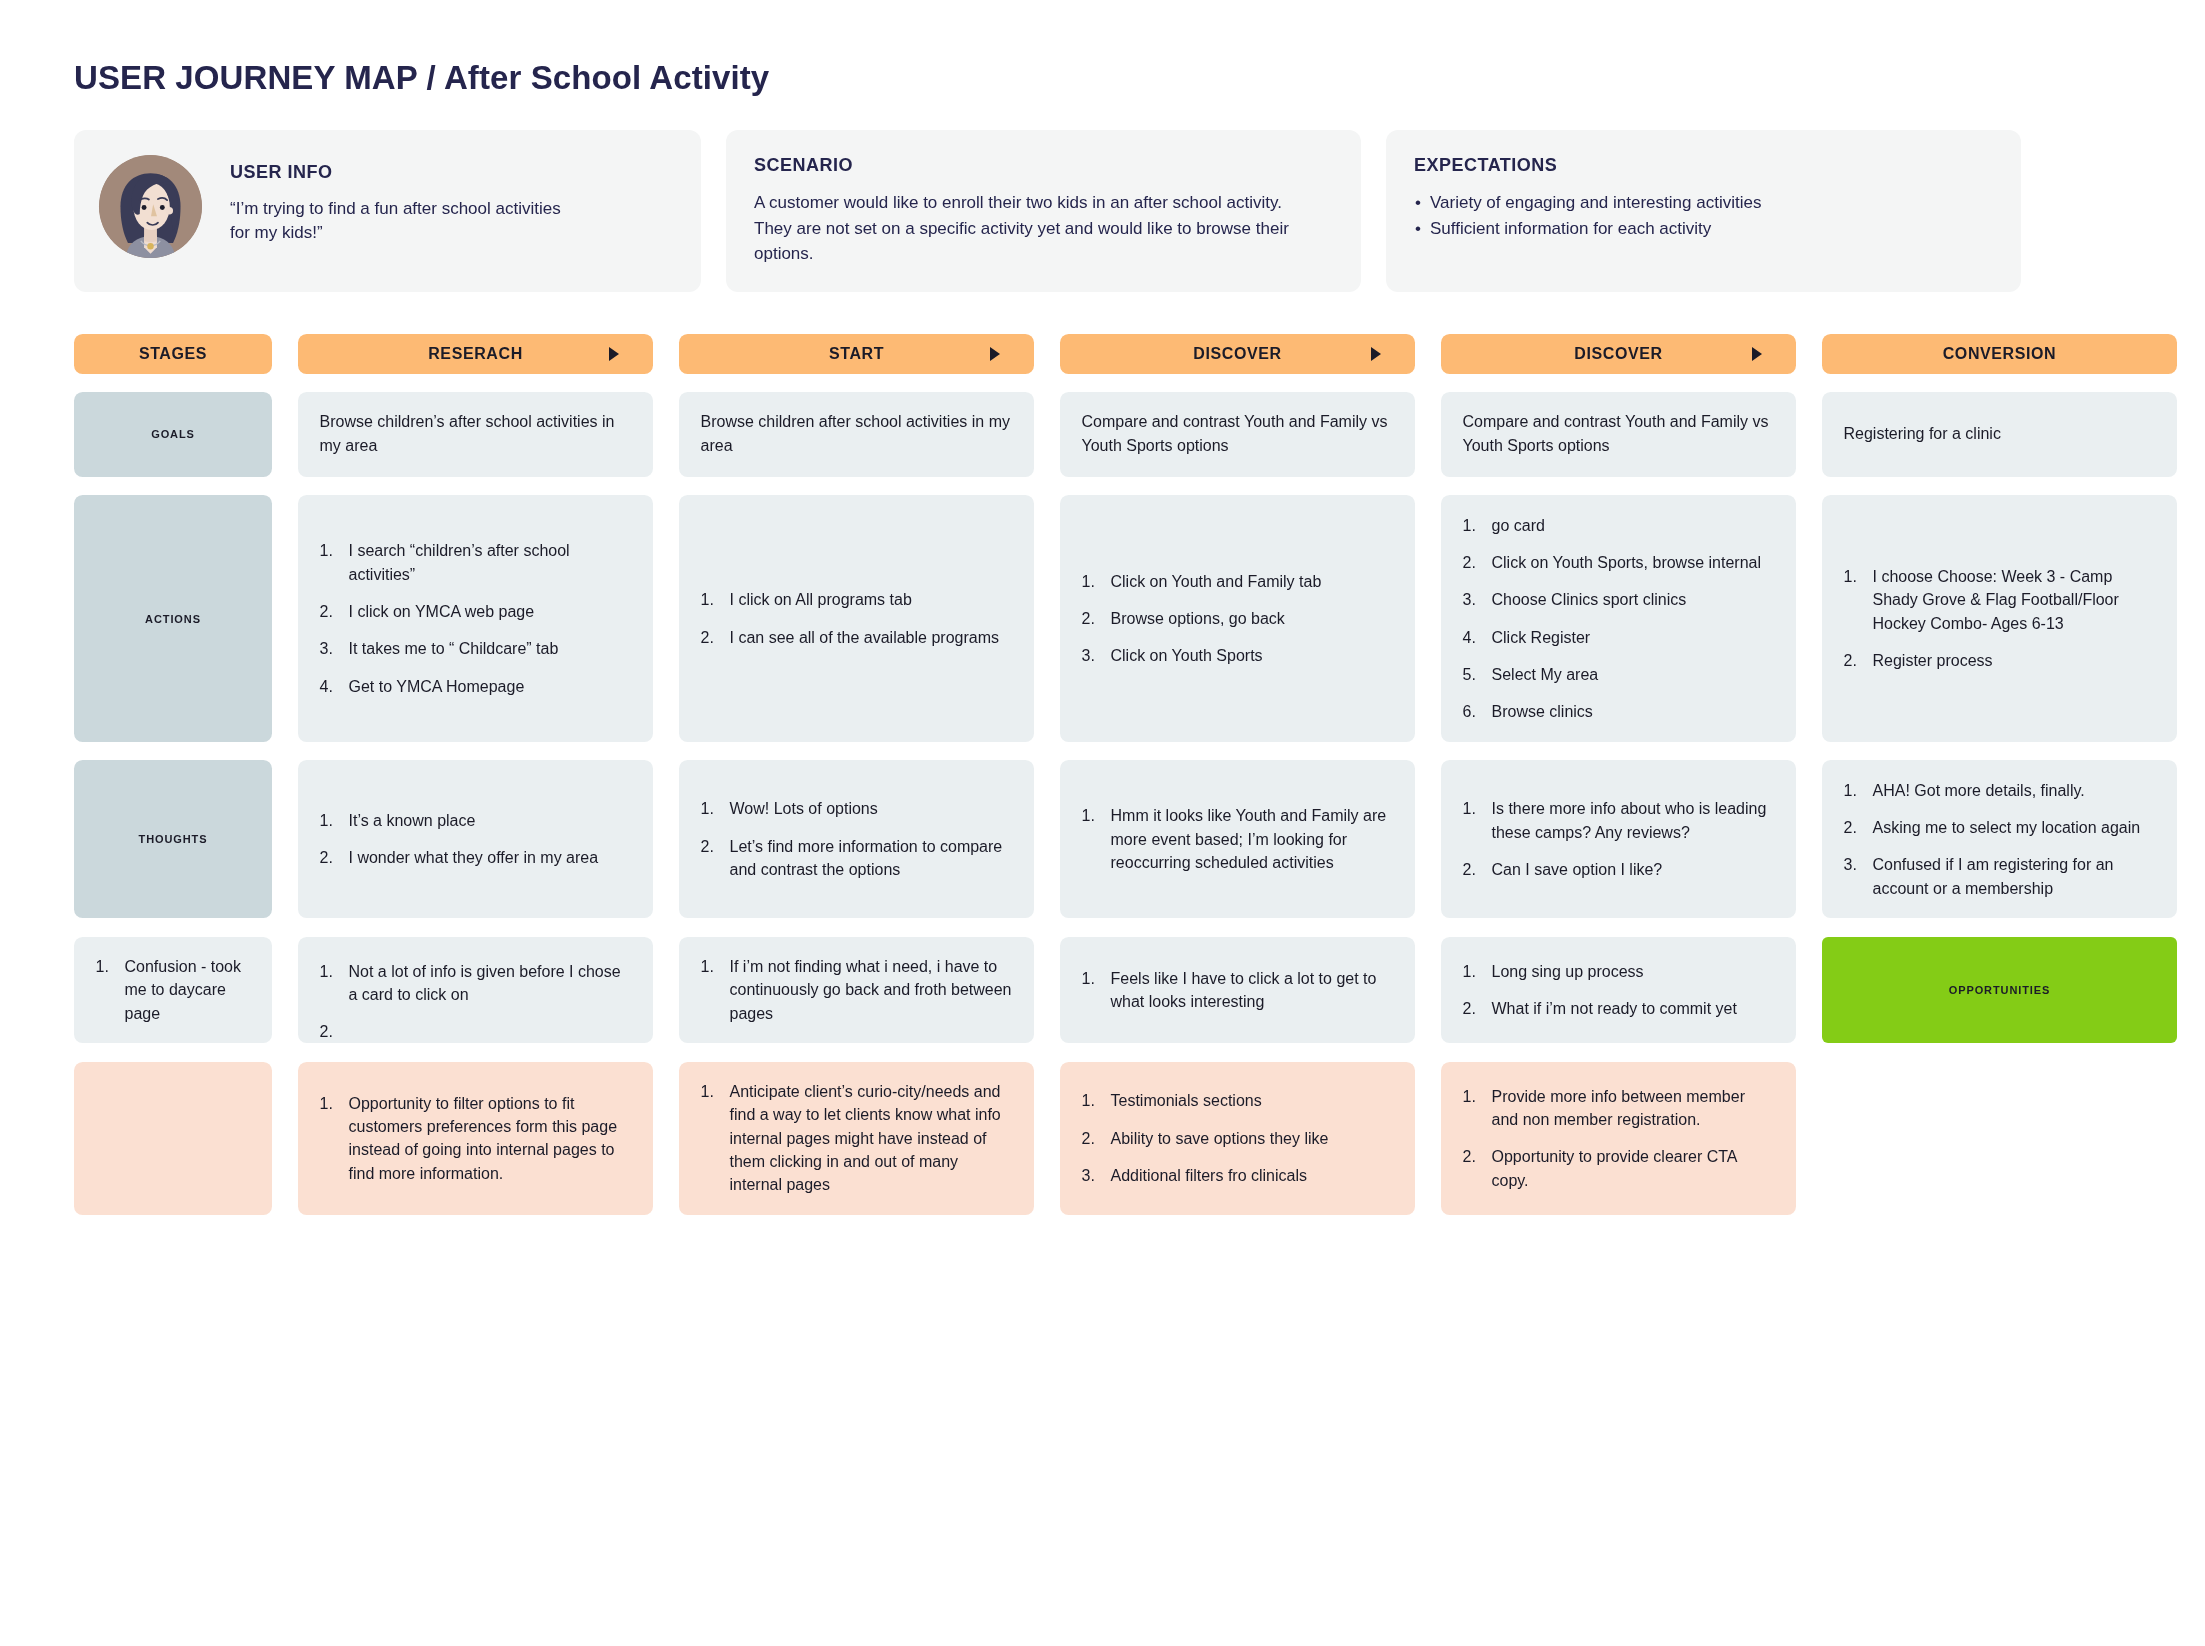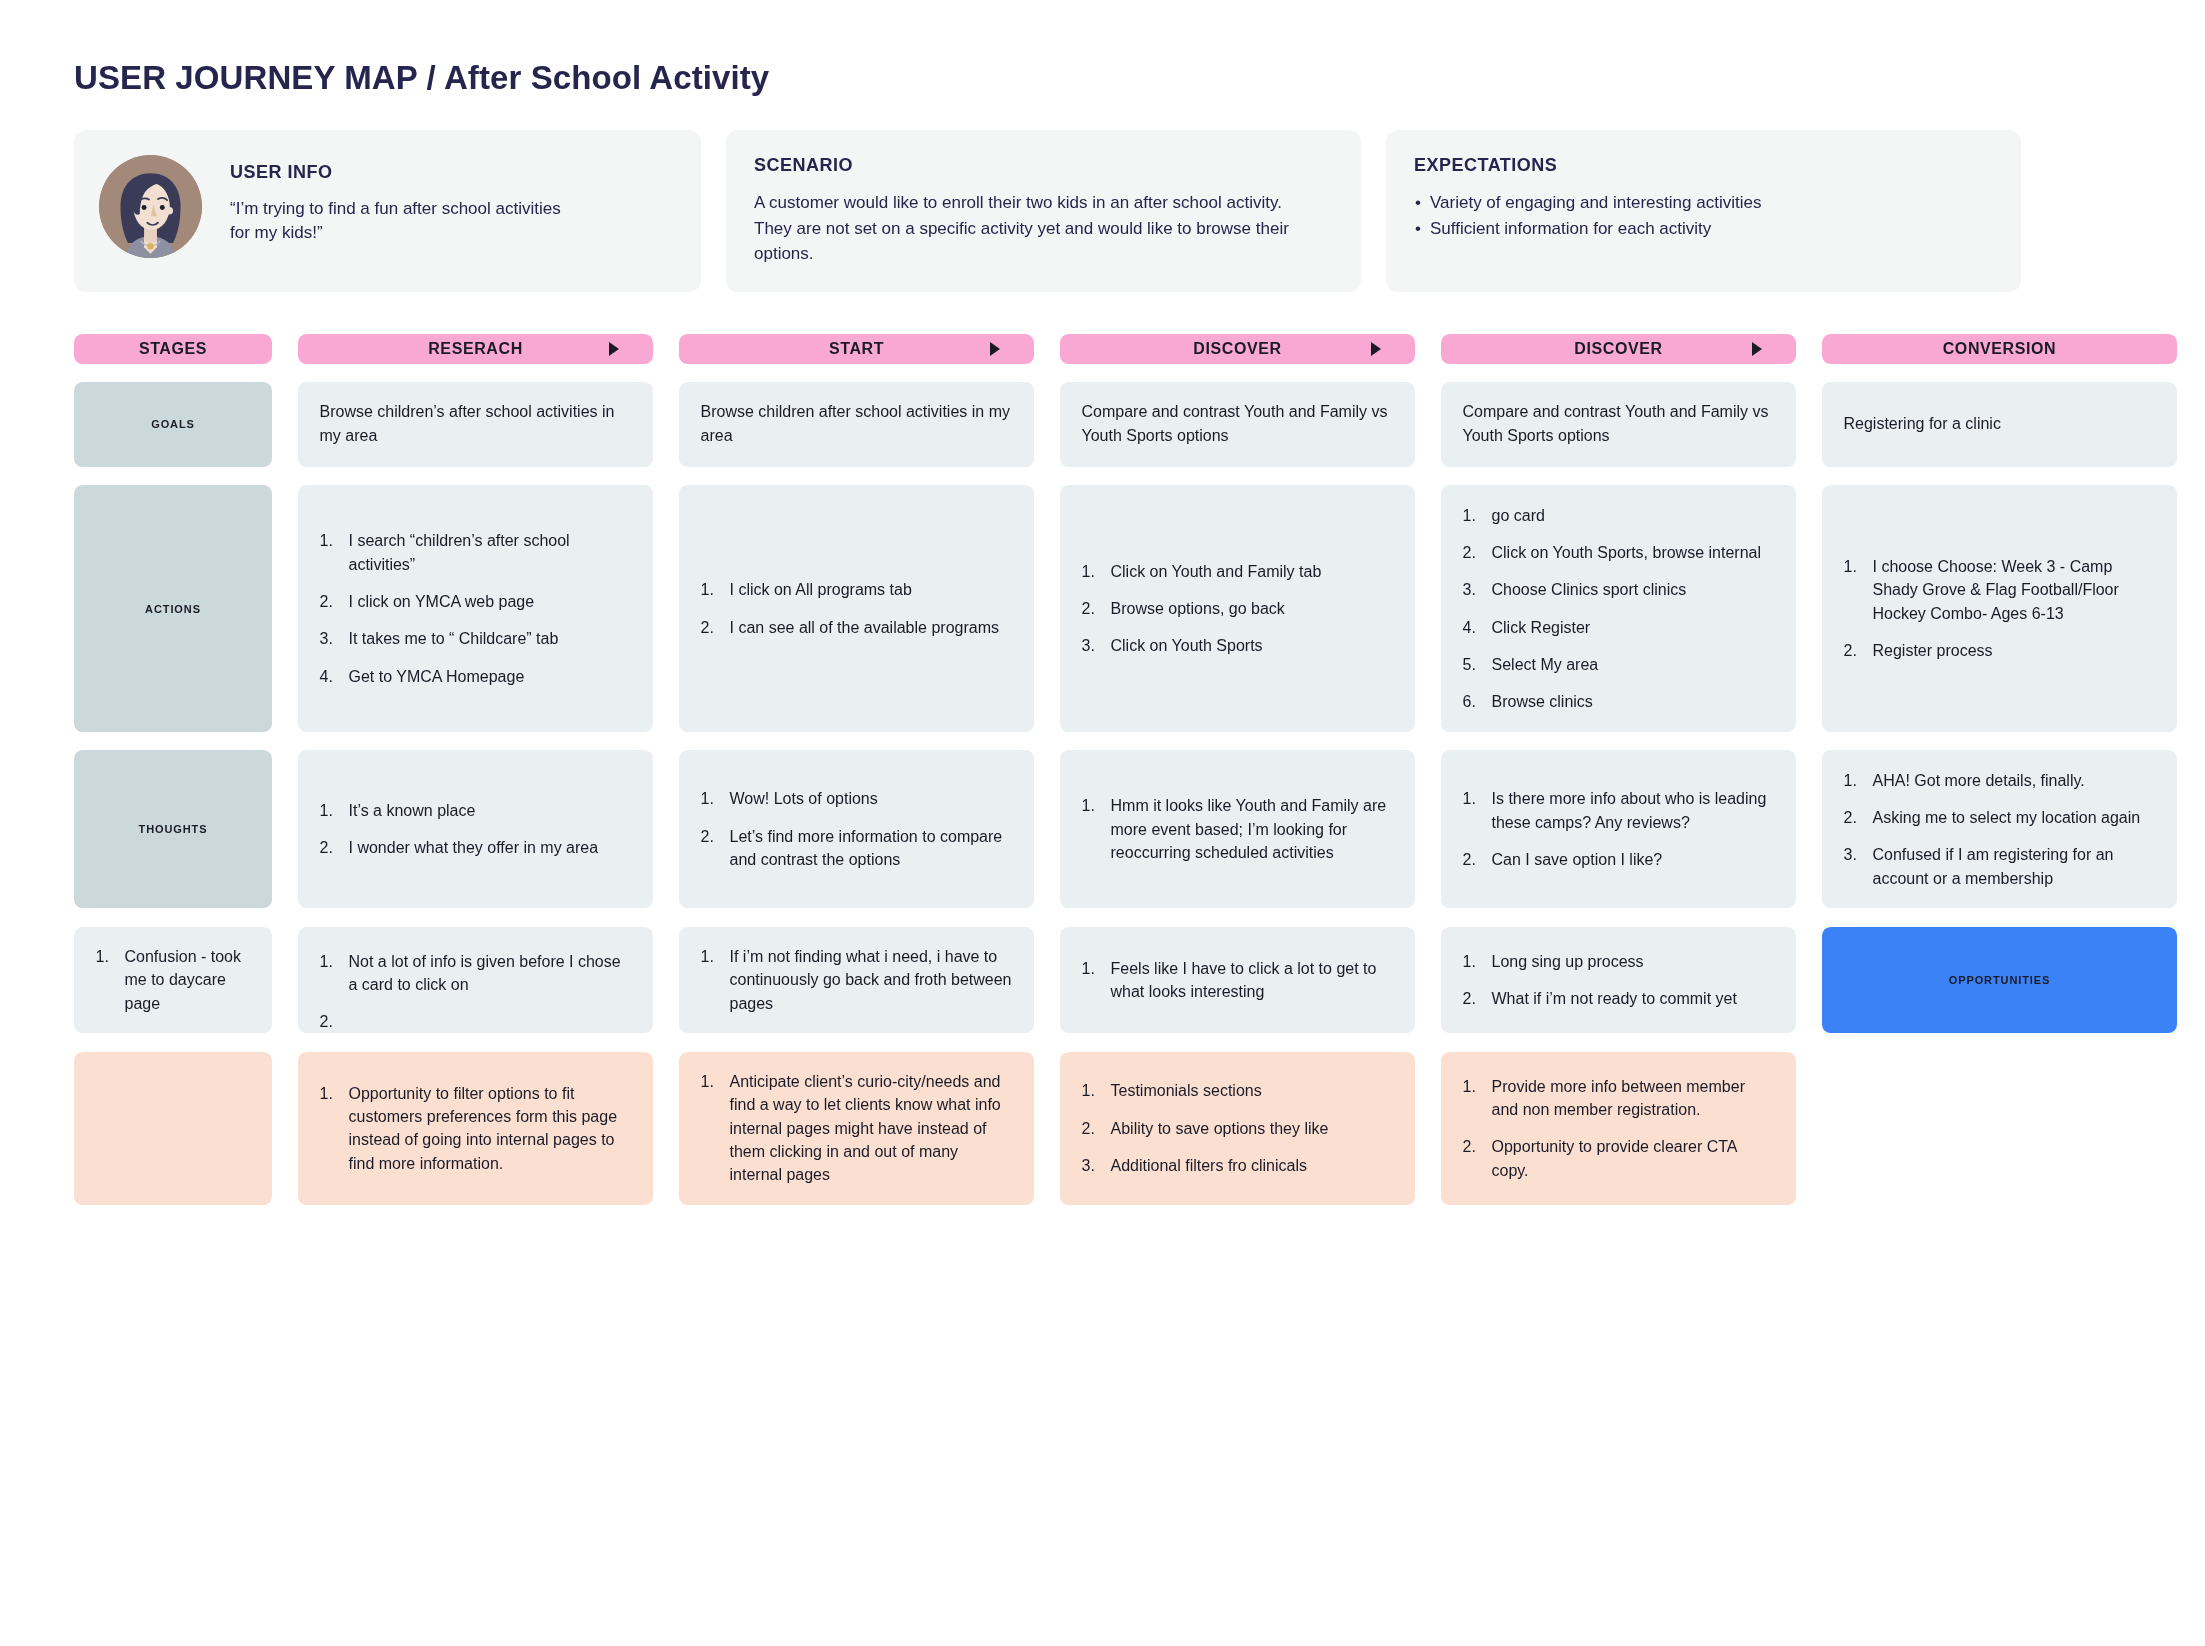--- a/index.html
+++ b/index.html
@@ -83,23 +83,23 @@
   .grid {
     display: grid;
     grid-template-columns: 198px 355px 355px 355px 355px 355px;
     column-gap: 26px;
     row-gap: 18.3px;
     align-items: stretch;
   }
 
   
   .stage {
-    background: #f9a8d4;
+    background: #fdba74;
     border-radius: 8.6px;
-    height: 30px;
+    height: 40px;
     display: flex;
     align-items: center;
     justify-content: center;
     position: relative;
   }
   .stage-label {
     font-size: 16px;
     font-weight: 700;
     color: #1b1b28;
     letter-spacing: 0.6px;
@@ -118,21 +118,21 @@
   
   .rowlabel {
     background: #cbd8dc;
     border-radius: 8.6px;
     display: flex;
     align-items: center;
     justify-content: center;
     text-align: center;
     padding: 4.3px;
   }
-  .rowlabel.accent { background: #3b82f6; }
+  .rowlabel.accent { background: #84cc16; border-radius: 6px; }
   .rowlabel span {
     font-size: 11px;
     font-weight: 700;
     color: #1b1b28;
     letter-spacing: 0.9px;
   }
 
   
   .cell {
     background: #eaeff1;

